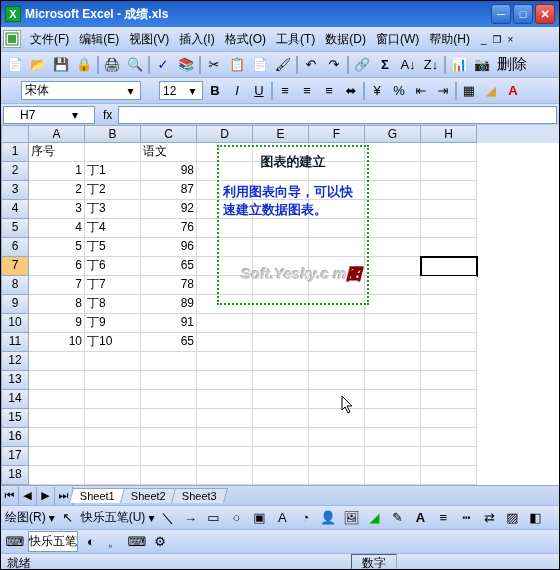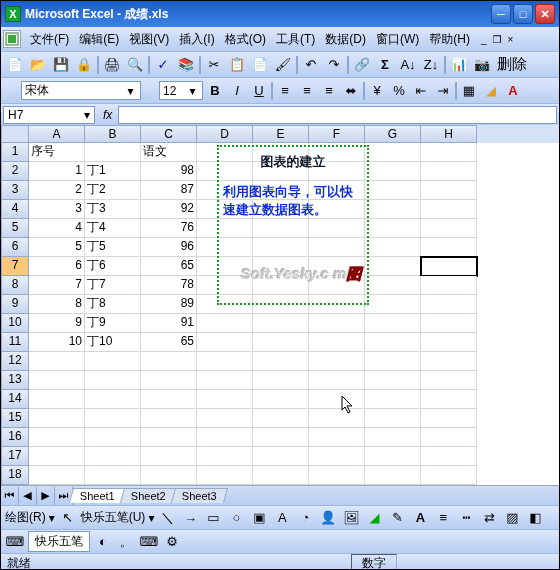--- a/index.html
+++ b/index.html
@@ -13,22 +13,22 @@
 .menubar .logo { width: 18px; height: 18px; background: #fff; border: 1px solid #8aa; margin-right: 4px; display: flex; align-items: center; justify-content: center; }
 .menuitem { padding: 2px 5px; cursor: default; }
 .toolbar { background: linear-gradient(#dde7fb,#b8cef2); height: 26px; display: flex; align-items: center; padding: 2px 4px; gap: 3px; border-top: 1px solid #a0b8e0; }
 .tbtn { width: 20px; height: 20px; display: flex; align-items: center; justify-content: center; font-size: 13px; cursor: default; }
 .tsep { width: 2px; height: 18px; background: #8fa8d0; }
 .fmt-toolbar { background: linear-gradient(#dde7fb,#b8cef2); height: 26px; display: flex; align-items: center; padding: 2px 4px; gap: 2px; border-top: 1px solid #a0b8e0; }
 .combo { background: #fff; border: 1px solid #7a9ac9; height: 19px; display: flex; align-items: center; font-size: 12px; padding: 0 3px; margin-left: 16px; }
 .combo .dd { width: 13px; text-align: center; color: #000; }
 .fmtbtn { width: 20px; height: 20px; display: flex; align-items: center; justify-content: center; font-size: 13px; cursor: default; }
 .formulabar { background: linear-gradient(#dde7fb,#b8cef2); height: 22px; display: flex; align-items: center; border-top: 1px solid #a0b8e0; }
-.namebox { width: 92px; background: #fff; border: 1px solid #7a9ac9; height: 18px; margin: 0 2px; display: flex; align-items: center; font-size: 12px; padding: 0 4px; }
-.fx { padding: 0 6px; font-style: italic; font-size: 12px; }
+.namebox { width: 92px; background: #fff; border: 1px solid #7a9ac9; height: 18px; margin: 0 2px; display: flex; align-items: center; font-size: 12px; padding: 0 16px; }
+.fx { padding: 0 6px; font-size: 12px; }
 .formula-input { flex: 1; background: #fff; border: 1px solid #7a9ac9; height: 18px; margin-right: 2px; }
 .grid-area { position: relative; height: 360px; }
 .colheads { display: flex; background: #d6e2f6; height: 18px; }
 .rhcorner { width: 28px; border: 1px solid #96a8c8; background: #d6e2f6; }
 .colhead { width: 56px; border: 1px solid #96a8c8; border-left: none; background: linear-gradient(#e8eef9,#c8d7ef); text-align: center; font-size: 12px; line-height: 16px; }
 .rows { overflow: hidden; }
 .row { display: flex; height: 19px; }
 .rowhead { width: 28px; border: 1px solid #96a8c8; border-top: none; background: linear-gradient(#e8eef9,#c8d7ef); text-align: center; font-size: 12px; line-height: 17px; }
 .cell { width: 56px; border-right: 1px solid #d4d8dc; border-bottom: 1px solid #d4d8dc; font-size: 12px; line-height: 17px; padding: 0 2px; background: #fff; }
 .cell.r { text-align: right; }
@@ -412,21 +412,21 @@
   <div class="tbtn" style="font-weight:bold">A</div>
   <div class="tbtn">≡</div>
   <div class="tbtn">┅</div>
   <div class="tbtn">⇄</div>
   <div class="tbtn">▨</div>
   <div class="tbtn">◧</div>
 </div>
 
 <div class="ime-bar">
   <div class="tbtn">⌨</div>
-  <span style="border:1px solid #7a9ac9;background:#fff;padding:1px 6px">快乐五笔</span>
+  <span style="border:1px solid #7a9ac9;background:#fff;padding:1px 0">快乐五笔</span>
   <div class="tbtn">◐</div>
   <div class="tbtn">。</div>
   <div class="tbtn">⌨</div>
   <div class="tbtn">⚙</div>
 </div>
 
 <div class="statusbar">
   <span>就绪</span>
   <span class="num">数字</span>
 </div>

